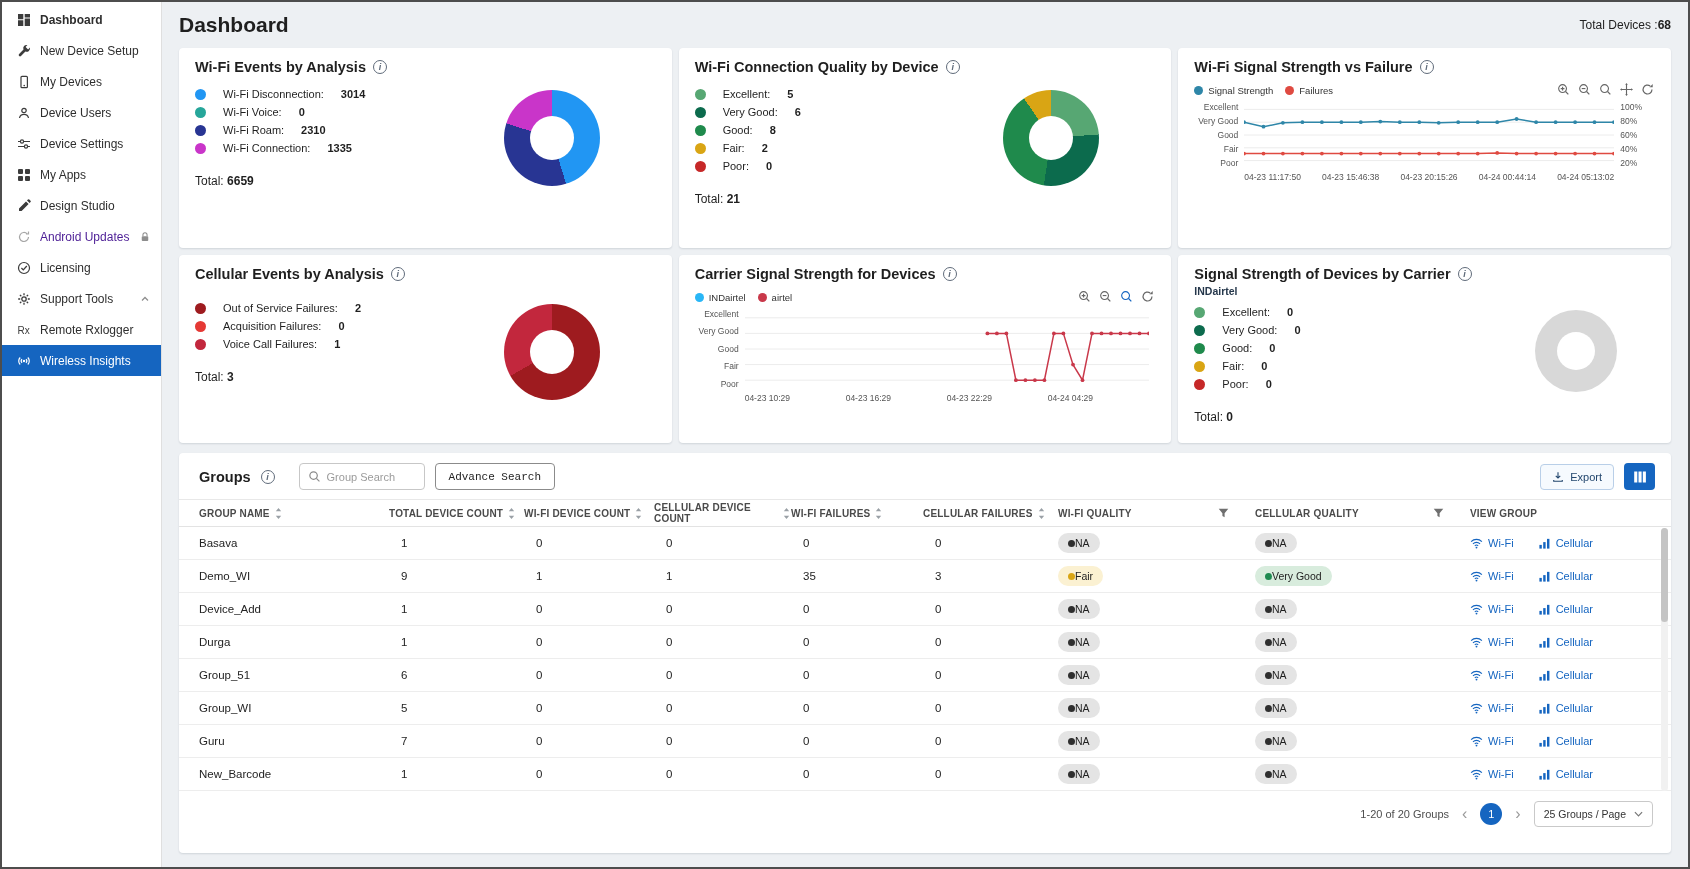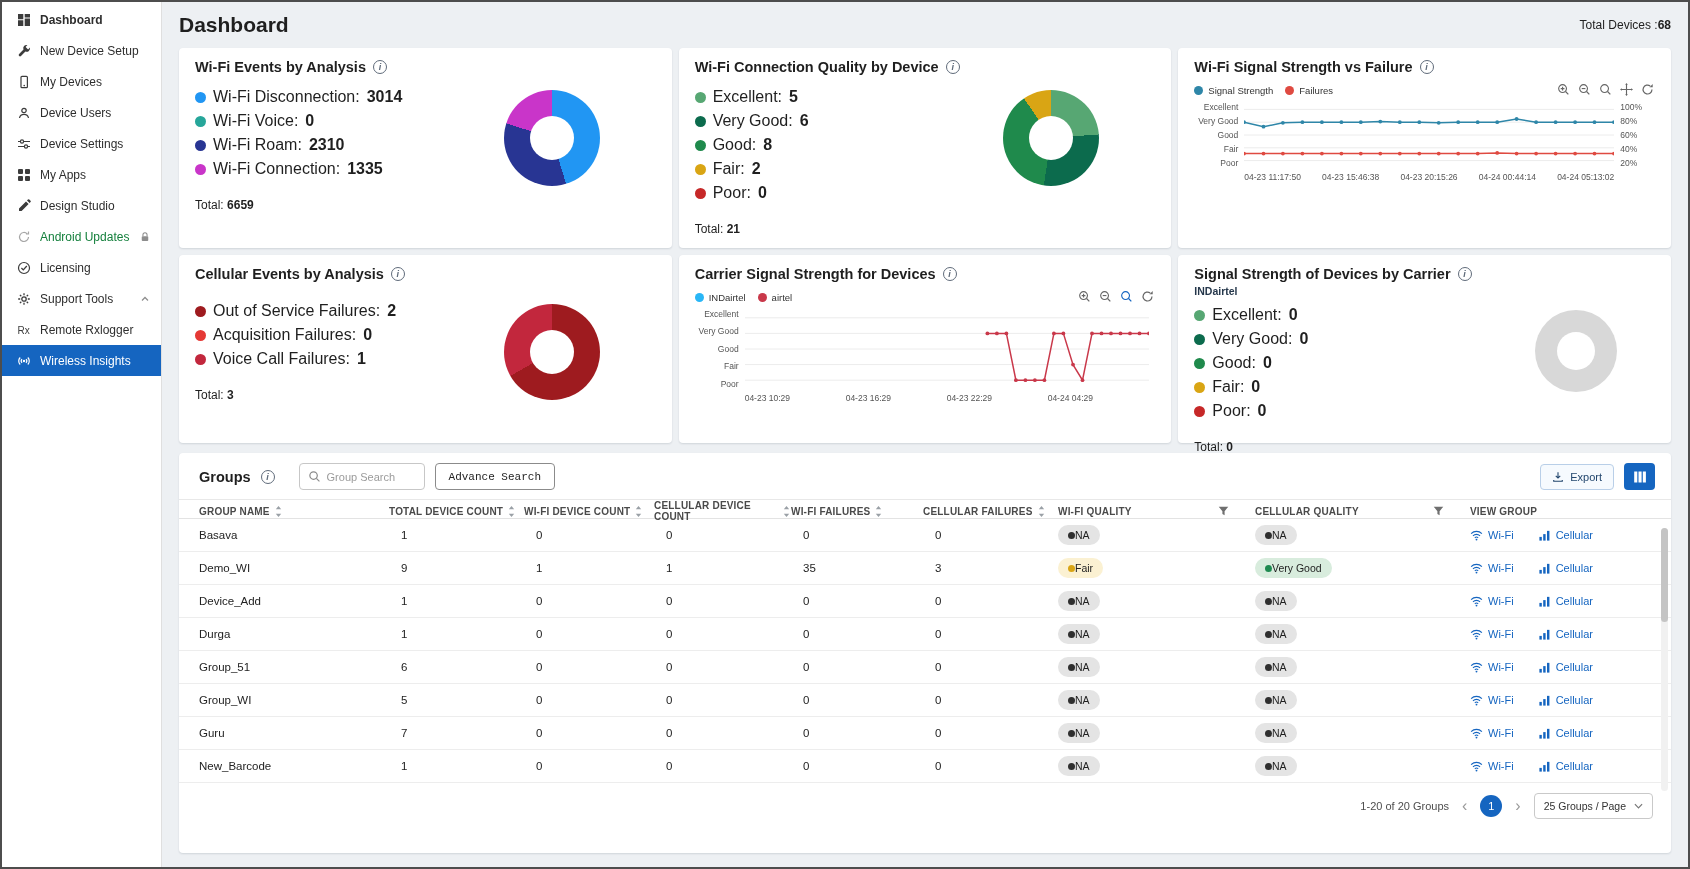--- a/index.html
+++ b/index.html
@@ -9,40 +9,40 @@
 .frame{width:1690px;height:869px;border:2px solid #4d4d4d;display:flex;background:var(--page-bg);overflow:hidden}
 
 .sidebar{width:160px;min-width:160px;background:#fff;border-right:1px solid #DFDFDF;padding-top:2px}
 .side-item{display:flex;align-items:center;gap:8px;height:31px;padding:0 10px 0 14px;font-size:12px;color:#2E2E2E;cursor:pointer}
 .side-item .licon{width:16px;height:16px;display:flex;align-items:center;justify-content:center;color:#3C3C3C;flex:none}
 .side-item .licon svg{width:14px;height:14px}
 .side-item.first{font-weight:700}
 .side-item.child{}
 .side-item.active{background:var(--primary);color:#fff}
 .side-item.active .licon{color:#fff}
-.side-item.disabled{color:#15803d}
+.side-item.disabled{color:#4c1d95}
 .side-item.disabled .licon{color:#A6A6A6}
 .side-item .trail{margin-left:auto;color:#8d8d8d;display:flex}
 .side-item .trail svg{width:12px;height:12px}
 
 main{flex:1;padding:0 17px;display:flex;flex-direction:column;min-width:0}
 .topbar{height:46px;display:flex;align-items:center;justify-content:space-between}
 .topbar h1{font-size:21px}
 .total-devices{font-size:12px;color:#222}
 .cards{display:grid;grid-template-columns:1fr 1fr 1fr;gap:7px}
 .card{background:#fff;border-radius:4px;padding:11px 16px 8px;box-shadow:0 1px 2px rgba(35,47,62,.14)}
 .r1 .card{height:200px}
 .r2{margin-top:7px}
 .r2 .card{height:188px}
 .card-head{display:flex;align-items:center;gap:7px}
 .card-title{font-size:14.5px;font-weight:700}
 .info{width:14px;height:14px;border:1.2px solid #5F6B7A;border-radius:50%;color:#5F6B7A;font-size:9px;font-weight:700;display:inline-flex;align-items:center;justify-content:center;font-style:italic;flex:none;cursor:pointer}
 .stats-body{display:flex;align-items:flex-start;margin-top:13px}
 .legend-list{flex:1}
-.lrow{display:flex;align-items:center;gap:7px;margin-bottom:6px;font-size:16px}
+.lrow{display:flex;align-items:center;gap:17px;margin-bottom:6px;font-size:11px}
 .dot{width:11px;height:11px;border-radius:50%;background:#999;flex:none;display:inline-block}
 .dot.sm{width:9px;height:9px}
 .total-row{font-size:12px;margin-top:20px}
 .donut{width:96px;height:96px;border-radius:50%;position:relative;margin:2px 56px 0 0;background:#D8D8D8;flex:none}
 .donut .hole{position:absolute;inset:26px;background:#fff;border-radius:50%}
 .donut.sm{width:82px;height:82px;margin:4px 38px 0 0}
 .donut.sm .hole{inset:22px}
 .subtitle{font-size:10.5px;font-weight:700;color:#25374B;margin-top:3px}
 
 .chart-meta{display:flex;align-items:center;justify-content:space-between;margin-top:8px}
@@ -69,21 +69,21 @@
 .searchbox svg{flex:none}
 .searchbox input{border:none;outline:none;width:100%;font-size:11px;font-family:inherit;color:#333;background:transparent}
 .searchbox input::placeholder{color:#9B9B9B}
 .btn-outline{height:27px;padding:0 13px;border:1px solid #8B8B8B;border-radius:4px;background:#fff;font-size:11px;font-family:Liberation Mono, monospace;color:#222;cursor:pointer}
 .head-spacer{flex:1}
 .btn-export{height:26px;display:flex;align-items:center;gap:6px;padding:0 11px;border:1px solid #B9CFE8;border-radius:4px;background:#F6FAFE;color:#23476E;font-size:11px;font-family:inherit;cursor:pointer}
 .btn-export svg{width:12px;height:12px}
 .btn-cols{width:31px;height:27px;border:none;border-radius:4px;background:var(--primary);display:flex;align-items:center;justify-content:center;cursor:pointer}
 .btn-cols svg{width:14px;height:14px}
 .thead,.trow{display:grid;grid-template-columns:190px 135px 130px 137px 132px 135px 197px 215px 1fr;align-items:center;padding:0 14px 0 20px}
-.thead{height:20px;border-top:1px solid #E8E8E8;border-bottom:1px solid #E3E3E3;font-size:10px;font-weight:700;color:#4A4A4A;letter-spacing:.2px}
+.thead{height:28px;border-top:1px solid #E8E8E8;border-bottom:1px solid #E3E3E3;font-size:10px;font-weight:700;color:#4A4A4A;letter-spacing:.2px}
 .th{display:flex;align-items:center;gap:4px}
 .sort{width:9px;height:11px;flex:none;cursor:pointer}
 .funnel{margin-left:auto;margin-right:26px;width:11px;height:11px;flex:none;cursor:pointer}
 .trow{height:33px;border-bottom:1px solid #EDEDED;font-size:11.5px;color:#232323}
 .td.num{padding-left:12px}
 .badge{display:inline-flex;align-items:center;height:20px;padding:0 10px;border-radius:11px;font-size:10.5px;background:var(--badge-na-bg,#E4E4E4);color:#1E1E1E}
 .bdot{width:7px;height:7px;border-radius:50%;background:var(--badge-na-dot,#2F2F2F);display:inline-block}
 .badge[data-q="fair"]{background:var(--badge-fair-bg,#FBF1D2)}
 .badge[data-q="fair"] .bdot{background:var(--badge-fair-dot,#D9A514)}
 .badge[data-q="very-good"]{background:var(--badge-verygood-bg,#D8ECDD)}

